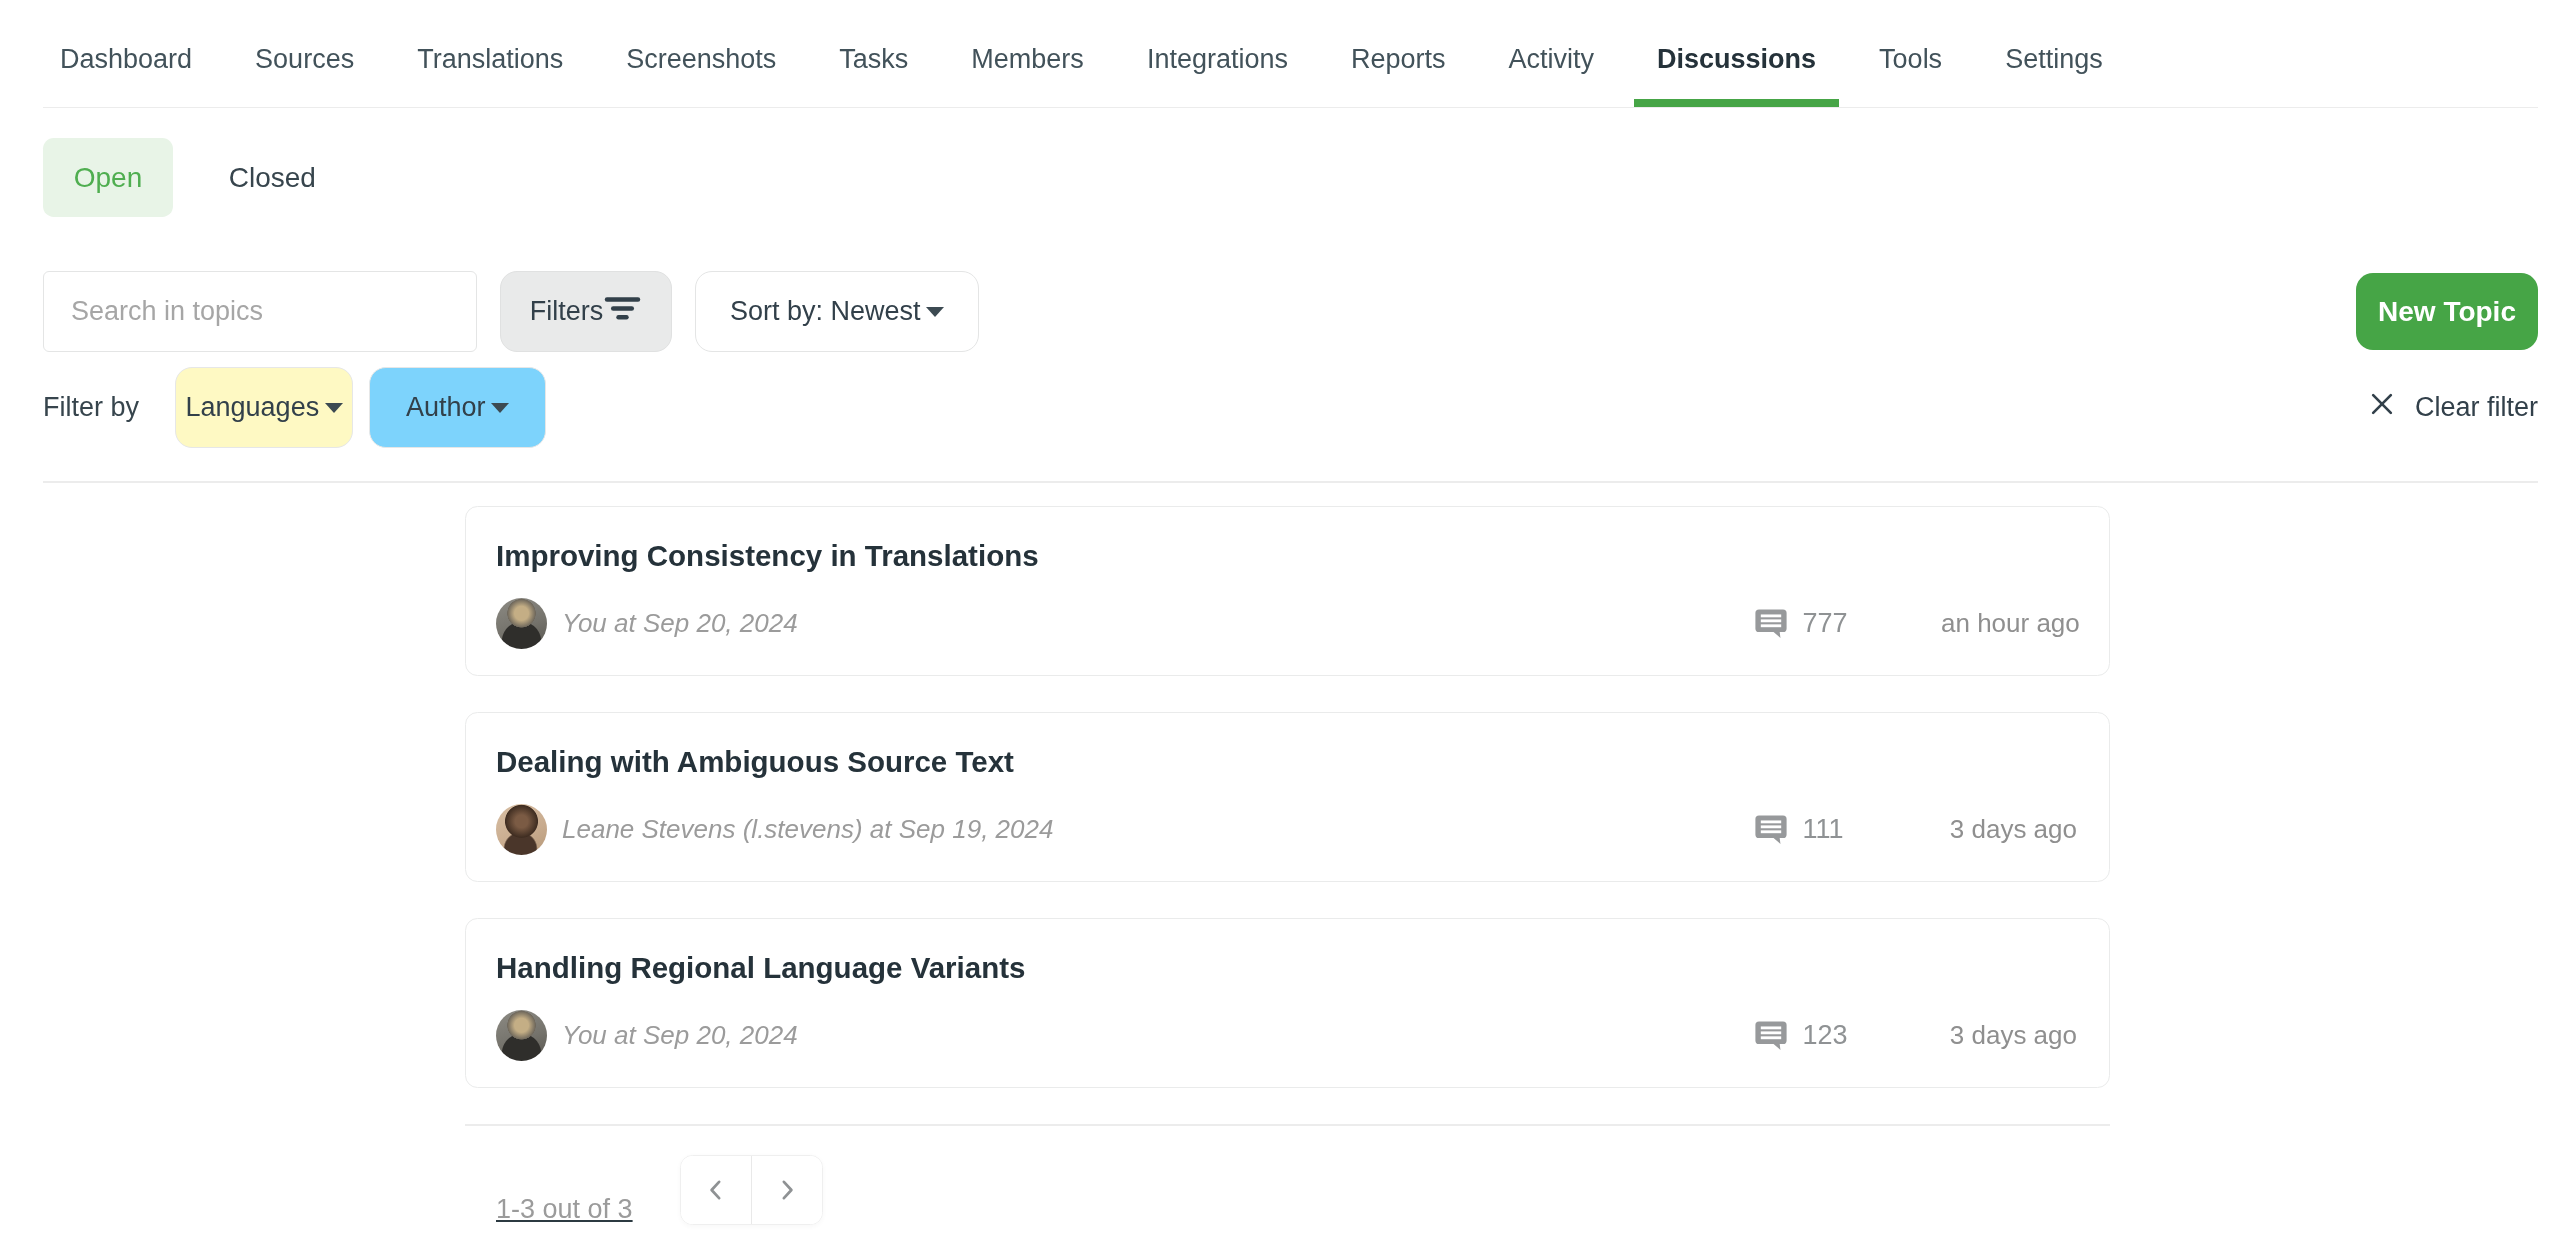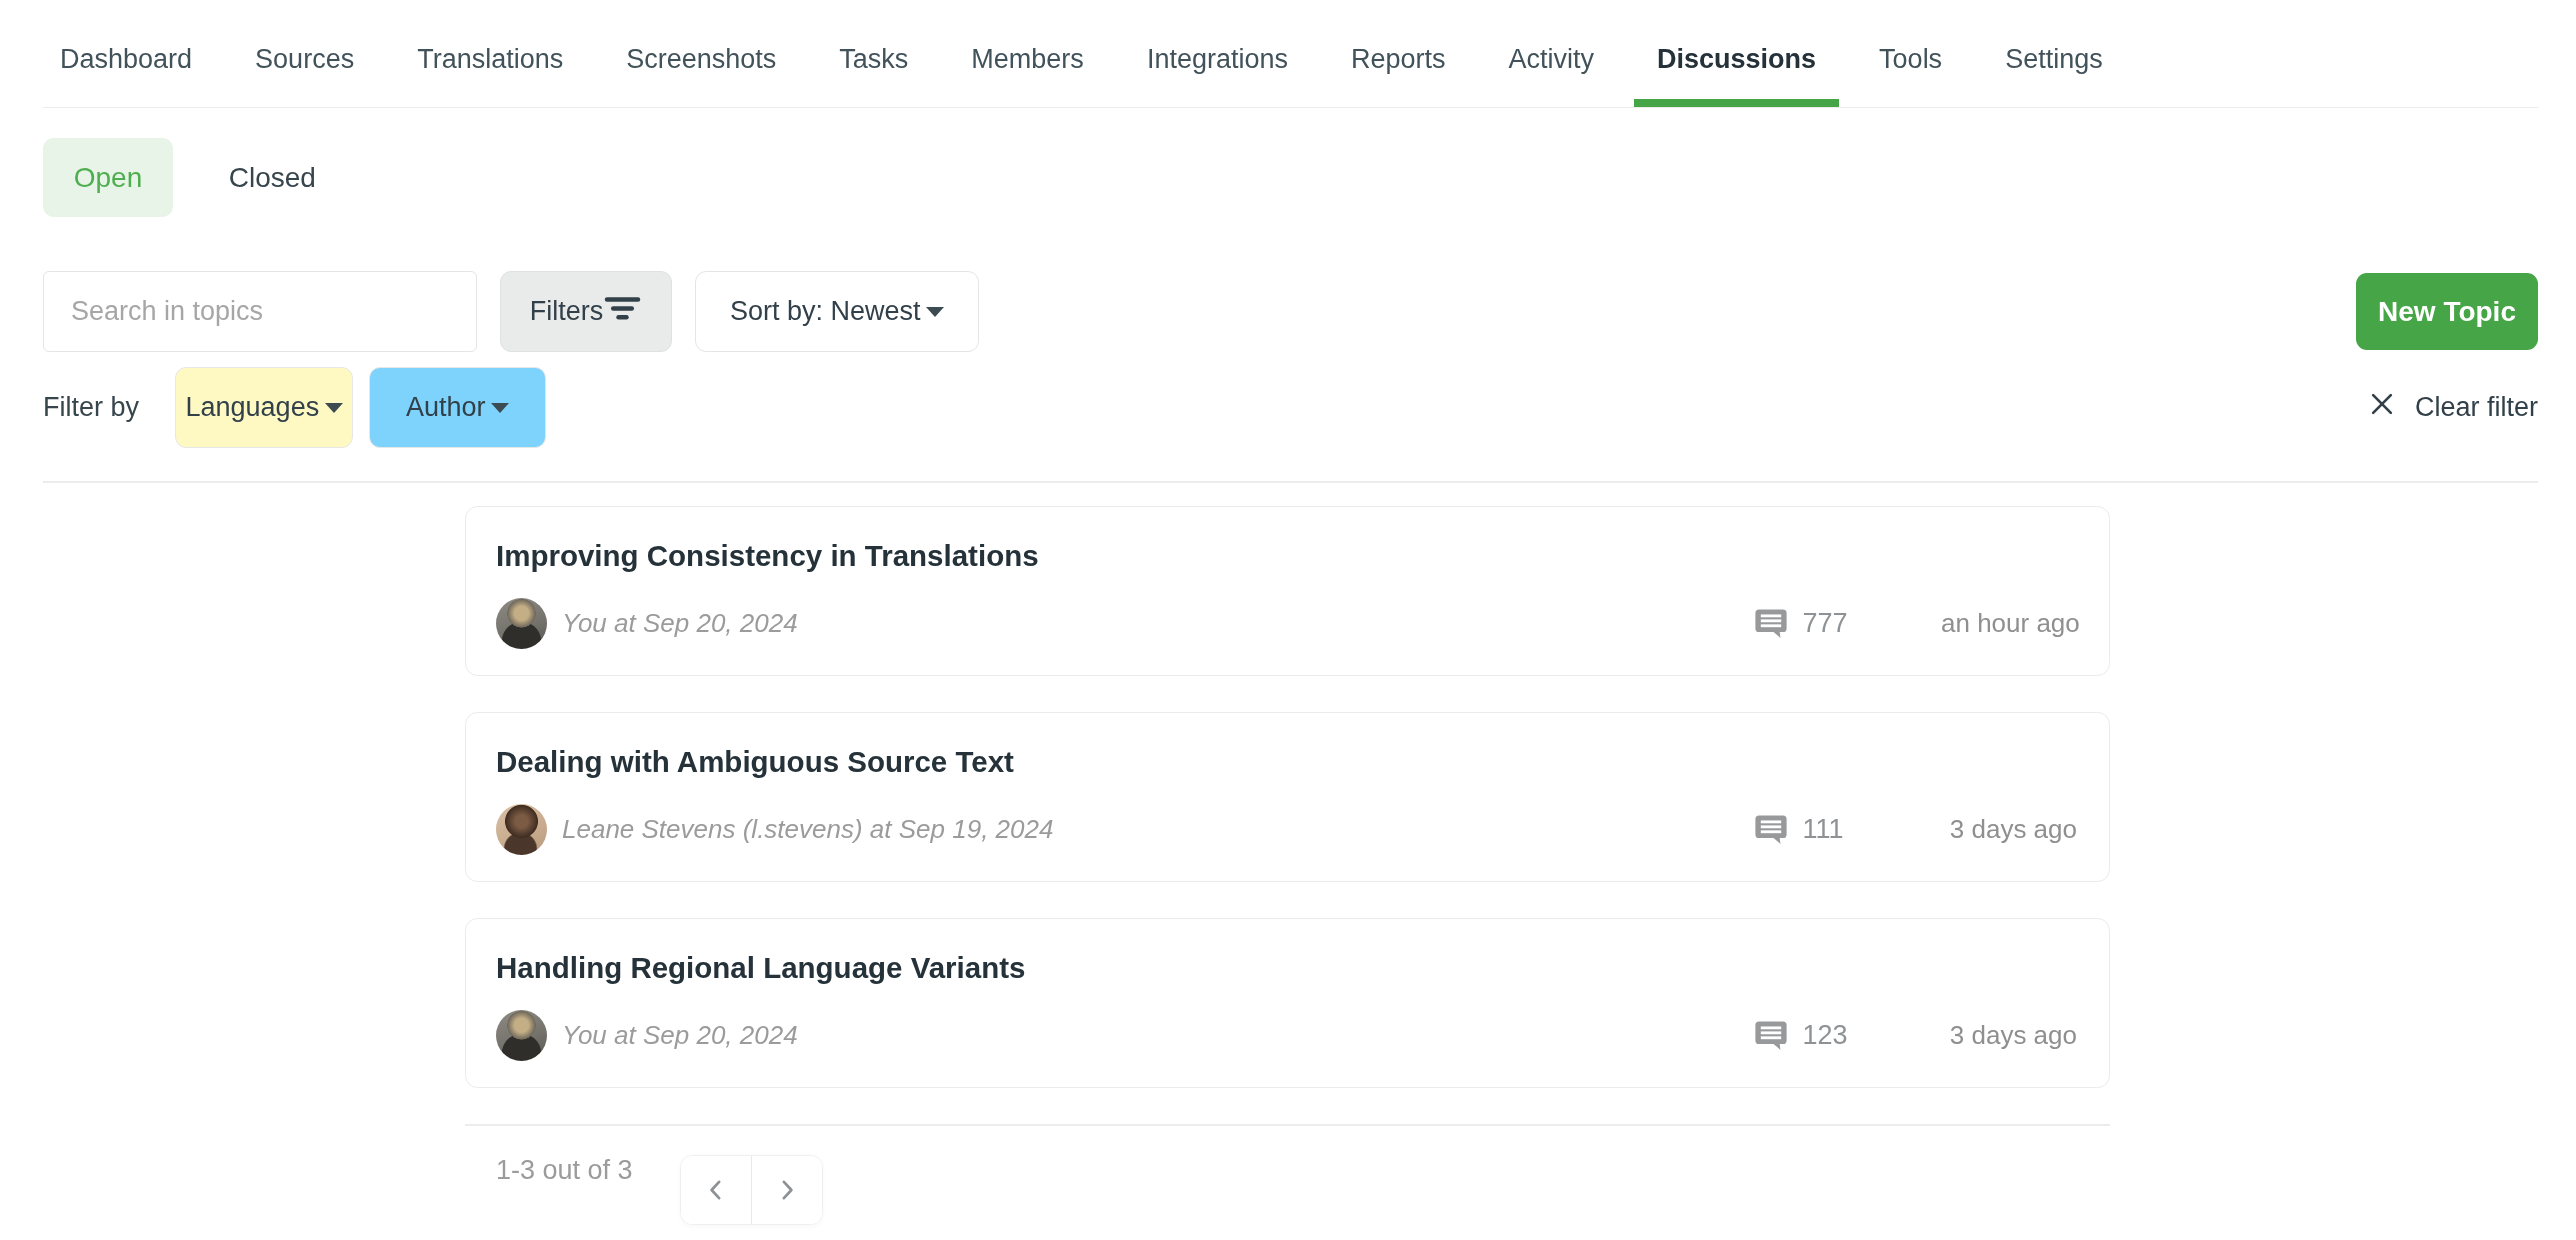--- a/index.html
+++ b/index.html
@@ -47,21 +47,21 @@
     margin:54px 38px 0 43px; display:flex; align-items:center; height:81px;
   }
   .search-box {
     width:434px; height:81px; border:1.8px solid #e4e5e5; border-radius:6px;
     font-size:27px; color:#2c3a41; padding:0 27px; outline:none;
     font-family:"Liberation Sans","DejaVu Sans",sans-serif;
   }
   .search-box::placeholder { color:#a6a6a6; }
   .btn {
     display:flex; align-items:center; justify-content:center; 
-    height:81px; border-radius:11px; font-size:27px; cursor:pointer;
+    height:81px; border-radius:17px; font-size:27px; cursor:pointer;
     color:#32404a; white-space:nowrap;
   }
   .btn-filters {
     background:#e9eaea; border:1.8px solid #e0e1e1; width:172px; margin-left:23px;
   }
   .btn-sort {
     background:#fff; border:1.8px solid #e4e5e5; width:284px; margin-left:23px;
   }
   .caret-down {
     width:0; height:0; border-left:9px solid transparent;
@@ -122,21 +122,21 @@
   }
   .comment-stat svg { display:block; }
   .meta-time {
     width:136px; margin-left:79px; text-align:right;
     font-size:26px; color:#8f8f8f; white-space:nowrap;
   }
   .cards-bottom-divider { height:1.8px; background:#ececec; width:1645px; margin:0 0 0 465px; }
 
   
   .pagination {
-    margin:29px 0 0 496px; display:flex; align-items:flex-start;
+    margin:29px 0 0 496px; display:flex; align-items:flex-end;text-decoration:underline;
   }
   .pagination-summary { font-size:27px; color:#9b9b9b; }
   .pager {
     margin-left:47px; display:flex; height:70px; width:143px;
     border:1.8px solid #efefef; border-radius:12.5px; overflow:hidden;
     box-shadow:0 1.8px 5.4px rgba(0,0,0,0.03);
   }
   .pager-btn {
     flex:1; display:flex; align-items:center; justify-content:center;
     cursor:pointer; background:#fff;

